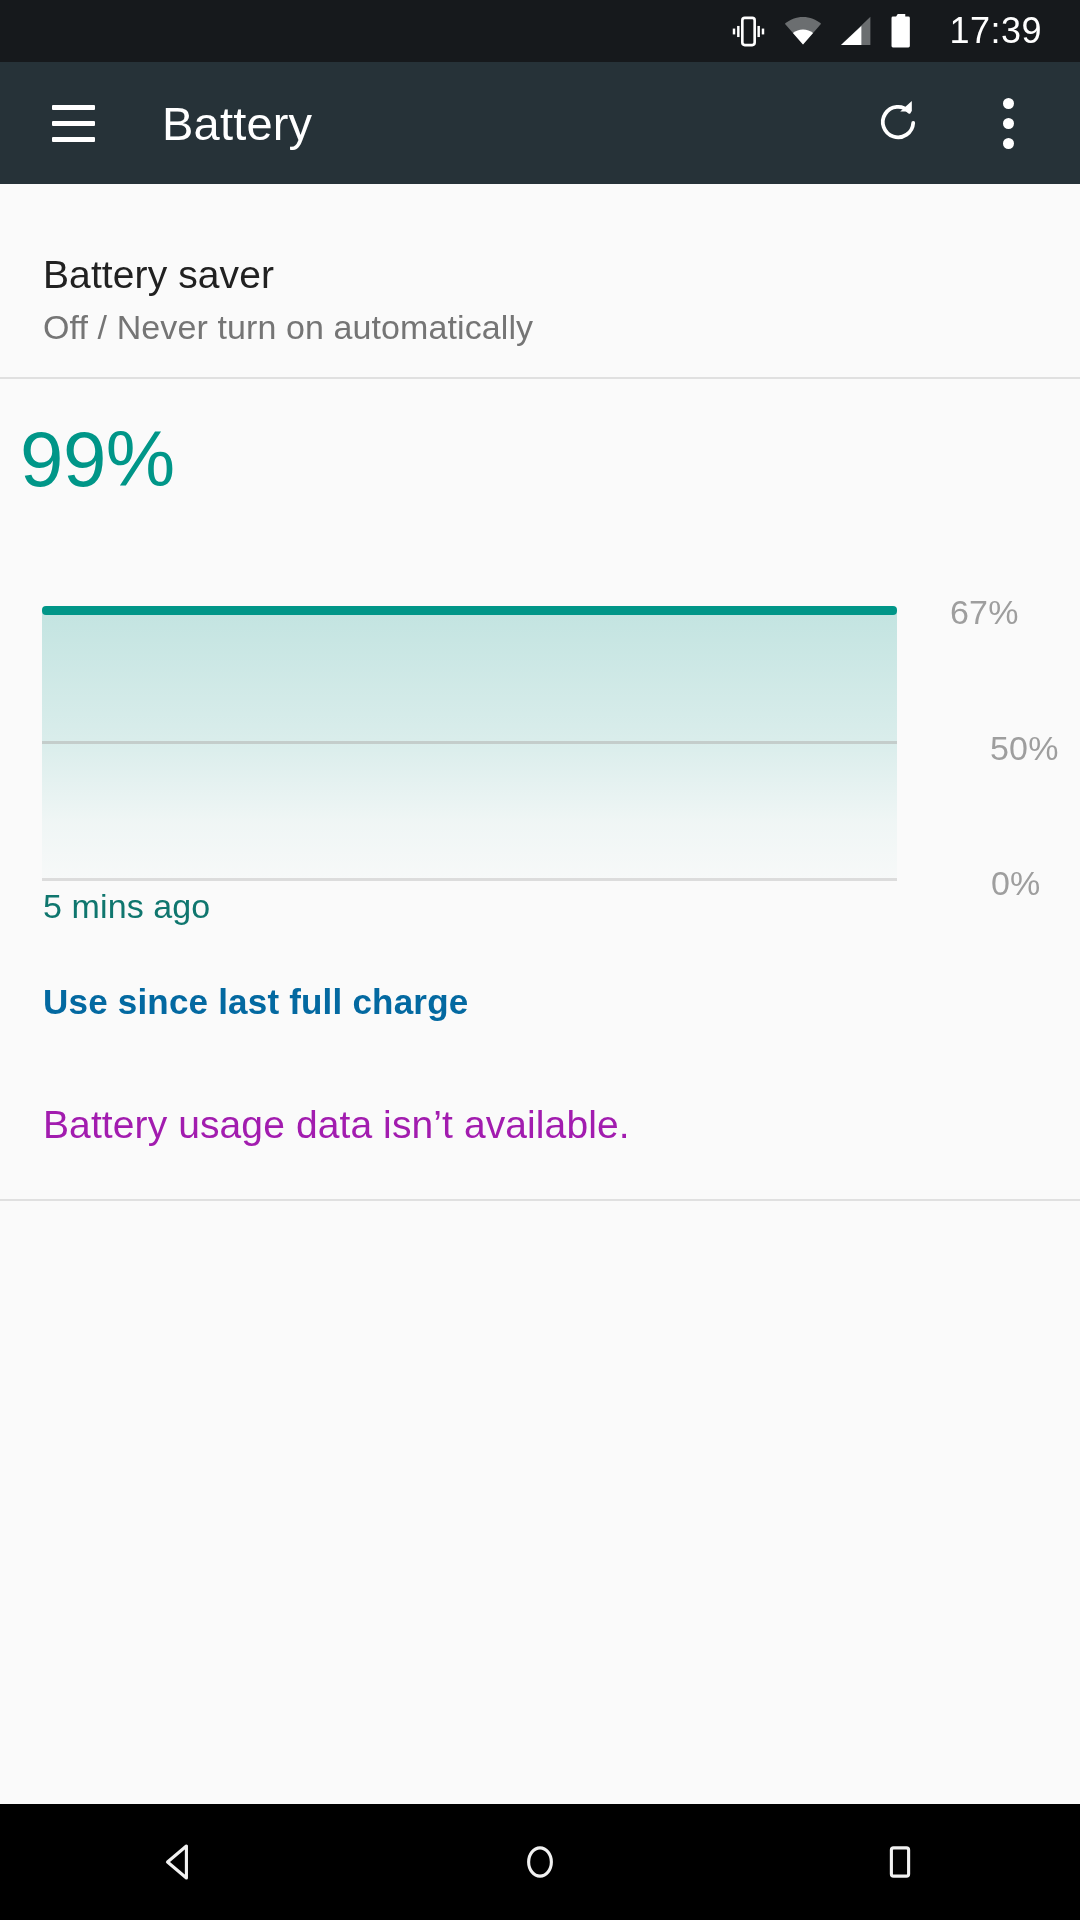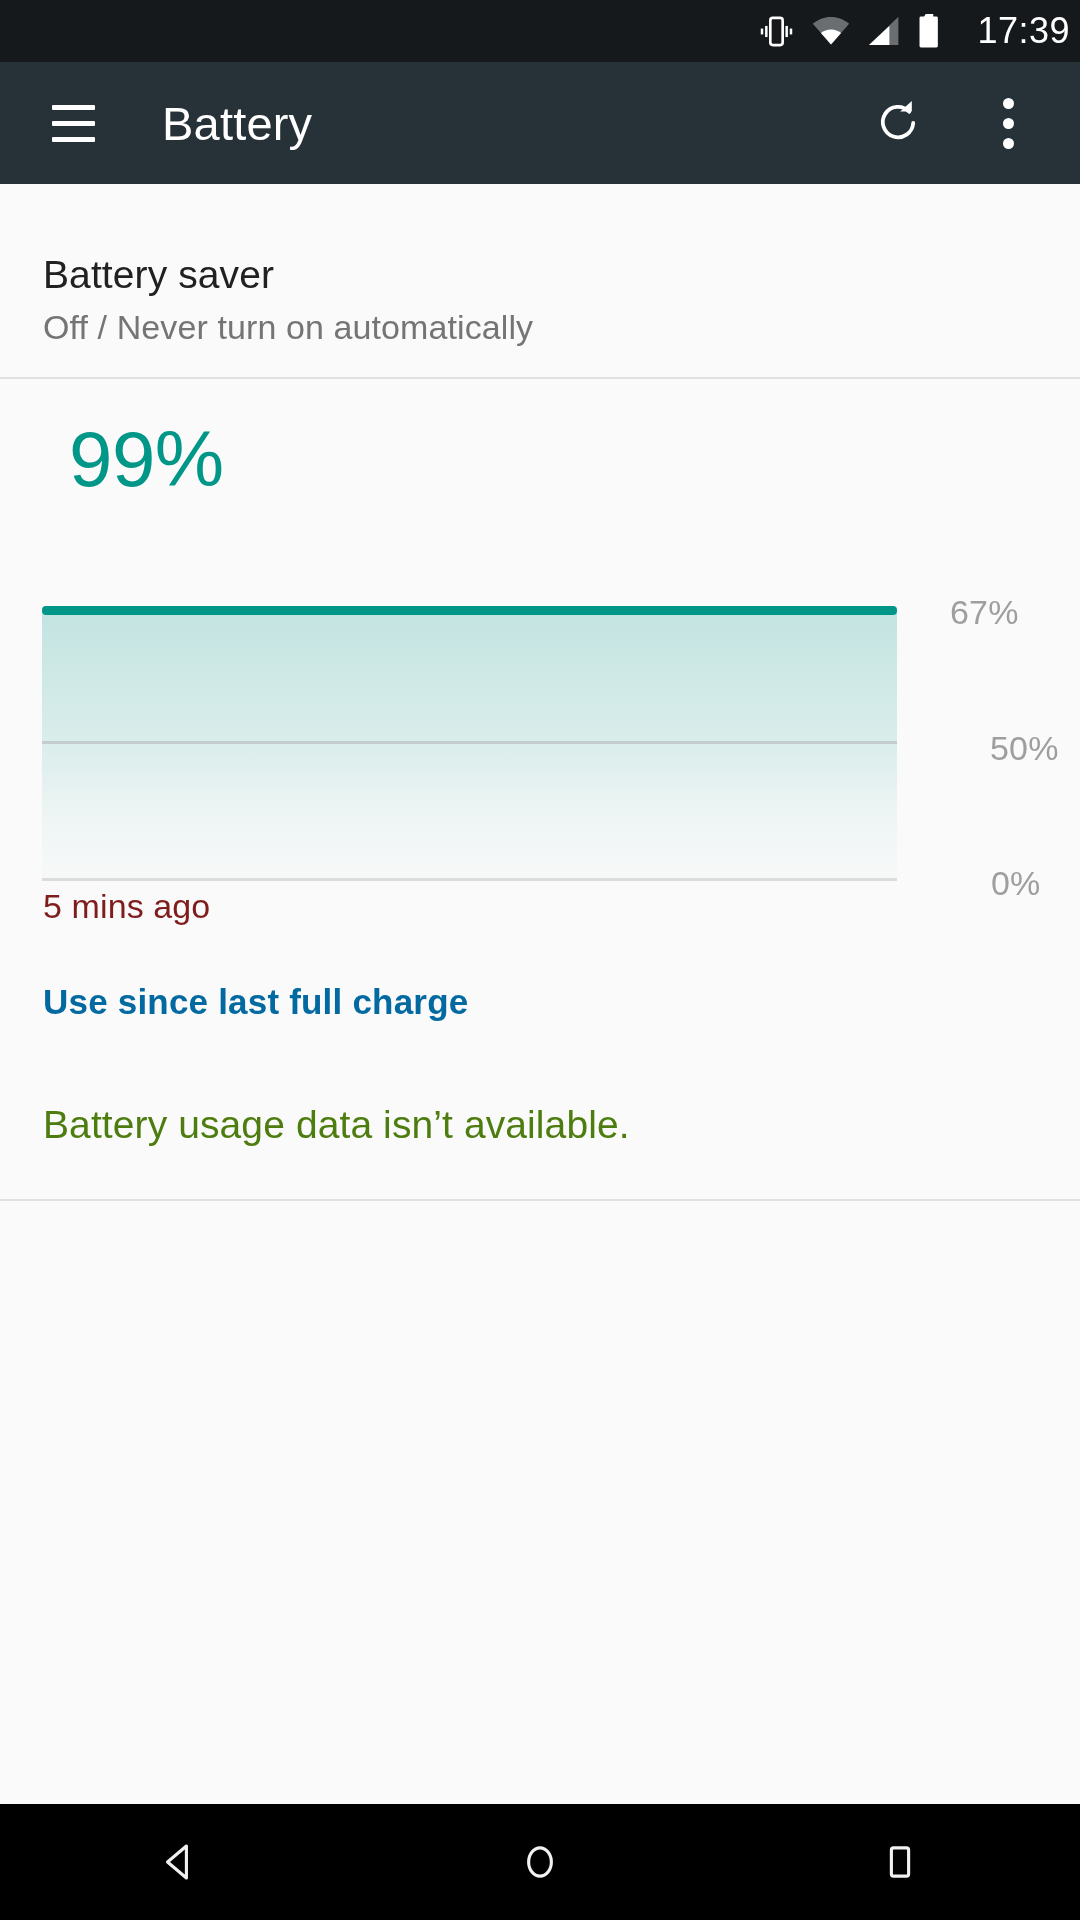--- a/index.html
+++ b/index.html
@@ -23,21 +23,21 @@
   
   .status-bar {
     position: absolute;
     top: 0; left: 0;
     width: 1080px;
     height: 62px;
     background: #16191c;
     display: flex;
     align-items: center;
     justify-content: flex-end;
-    padding-right: 10px;
+    padding-right: 38px;
   }
   .status-icons {
     display: flex;
     align-items: center;
     gap: 17px;
   }
   .status-time {
     color: #ffffff;
     font-size: 36px;
     font-weight: 400;
@@ -136,24 +136,23 @@
   .divider {
     height: 2px;
     background: #e0e0e0;
     width: 100%;
   }
 
   .battery-level {
     font-size: 78px;
     color: #009688;
     font-weight: 400;
-    padding: 38px 0 0 61px;
+    padding: 38px 0 0 20px;
     letter-spacing: -0.5px;
     line-height: 1.1;
-    margin-left: 8px;
   }
 
   
   .chart-wrap {
     position: relative;
     margin-top: 68px;
     height: 290px;
   }
   .chart-plot {
     position: absolute;
@@ -206,40 +205,40 @@
     color: #9e9e9e;
     letter-spacing: 0.2px;
     line-height: 1;
   }
   .lbl-100 { top: 24px; left: 30px; }
   .lbl-50  { top: 160px; left: 70px; }
   .lbl-0   { top: 295px; left: 71px; }
 
   .chart-time {
     font-size: 34px;
-    color: #7f1d1d;
+    color: #0f766e;
     padding: 26px 0 0 43px;
     letter-spacing: 0.1px;
   }
 
   .link-row {
     padding: 56px 0 0 43px;
   }
   .link-text {
     font-size: 35px;
     color: #0369a1;
     font-weight: bold;
     letter-spacing: 0.2px;
     cursor: pointer;
     display: inline-block;
   }
 
   .empty-msg {
     font-size: 39px;
-    color: #4d7c0f;
+    color: #a21caf;
     padding: 81px 19px 52px 43px;
     letter-spacing: 0.1px;
   }
 
   
   .nav-bar {
     position: absolute;
     bottom: 0; left: 0;
     width: 1080px;
     height: 116px;

